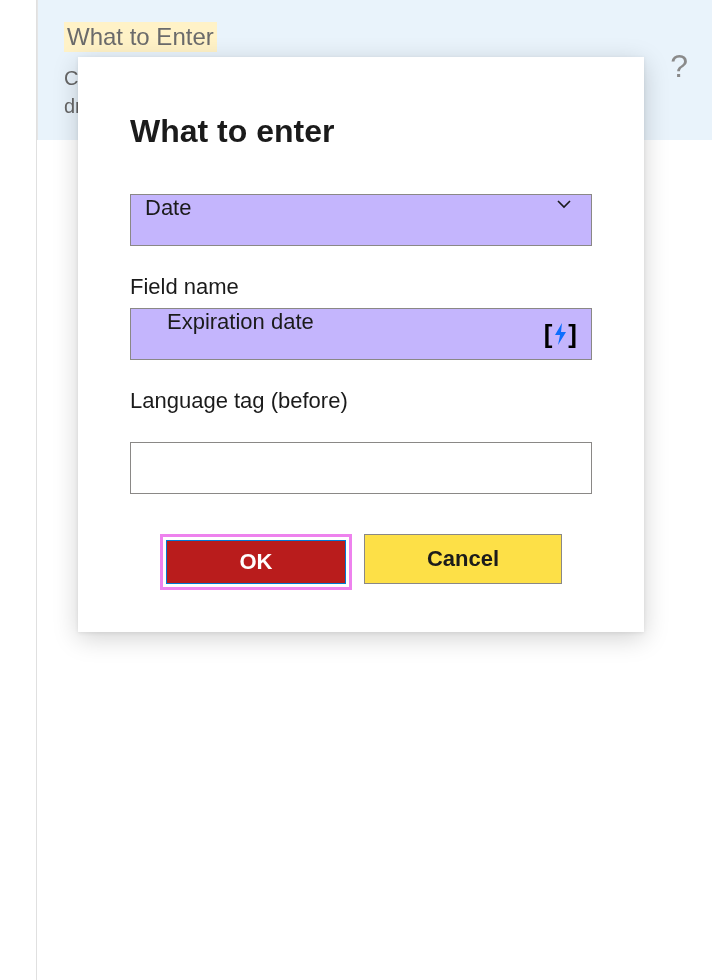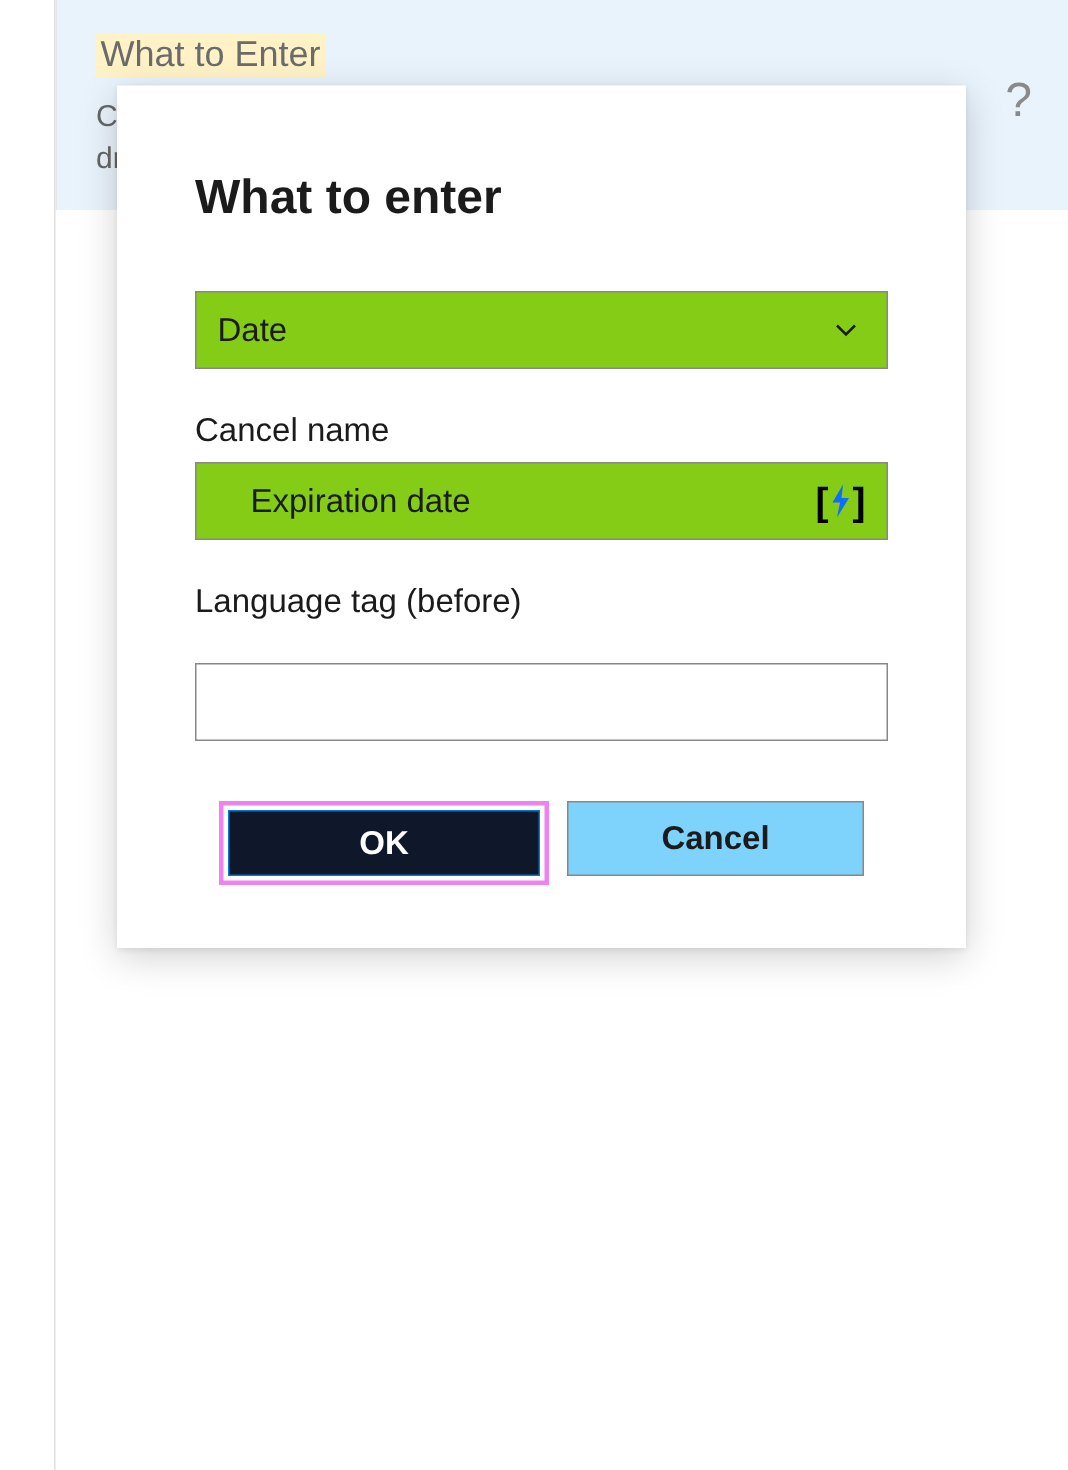--- a/index.html
+++ b/index.html
@@ -70,23 +70,22 @@
     .field-label {
       font-size: 22px;
       color: #1b1b1b;
       margin-bottom: 8px;
       display: block;
     }
     .select-box, .input-box {
       width: 100%;
       border: 1px solid #8a8886;
       height: 52px;
-      background: #84cc16;
+      background: #c4b5fd;
       display: flex;
-      align-items: center;
       padding: 0 14px;
       font-size: 22px;
       color: #1b1b1b;
       position: relative;
     }
     .select-value { flex: 1; }
     .chevron {
       width: 18px;
       height: 18px;
       margin-right: 4px;
@@ -110,37 +109,37 @@
       justify-content: center;
       margin-top: 40px;
       margin-bottom: 6px;
     }
     .btn {
       width: 198px;
       height: 50px;
       font-size: 22px;
       font-weight: 600;
       border: 1px solid #8a8886;
-      background: #7dd3fc;
+      background: #fde047;
       color: #1b1b1b;
       cursor: pointer;
       display: flex;
       align-items: center;
       justify-content: center;
     }
     .btn-primary-wrapper {
       border: 3px solid #ee82ee;
       padding: 3px;
       display: inline-flex;
     }
     .btn-primary {
-      background: #0f172a;
+      background: #b91c1c;
       color: #fff;
       border: 1px solid #0078d4;
-      width: 208px;
+      width: 180px;
       height: 44px;
     }
   </style>
 </head>
 <body>
 
 <div class="vertical-divider"></div>
 
 <div class="bg-panel">
   <span class="bg-highlight">What to Enter</span>
@@ -155,21 +154,21 @@
   <div class="form-group">
     <div class="select-box">
       <span class="select-value">Date</span>
       <svg class="chevron" viewBox="0 0 24 24" fill="none" stroke="#1b1b1b" stroke-width="2.2">
           <polyline points="4,8 12,16 20,8"></polyline>
         </svg>
     </div>
   </div>
 
   <div class="form-group">
-    <label class="field-label">Cancel name</label>
+    <label class="field-label">Field name</label>
     <div class="input-box">
       <span>Expiration date</span>
       <span class="merge-icon">
         <span style="font-size:26px;color:#000;font-weight:700;">[</span>
         <svg width="16" height="24" viewBox="0 0 16 24">
           <path d="M10 1 L3 13 L8 13 L6 23 L14 10 L9 10 Z" fill="#0d6efd"></path>
         </svg>
         <span style="font-size:26px;color:#000;font-weight:700;">]</span>
       </span>
     </div>

